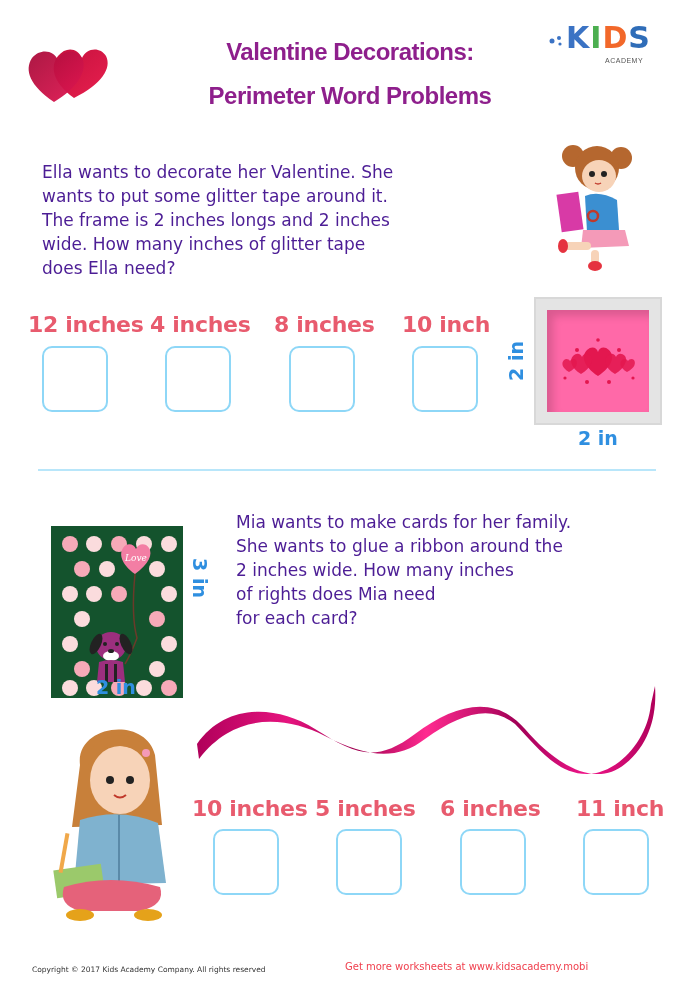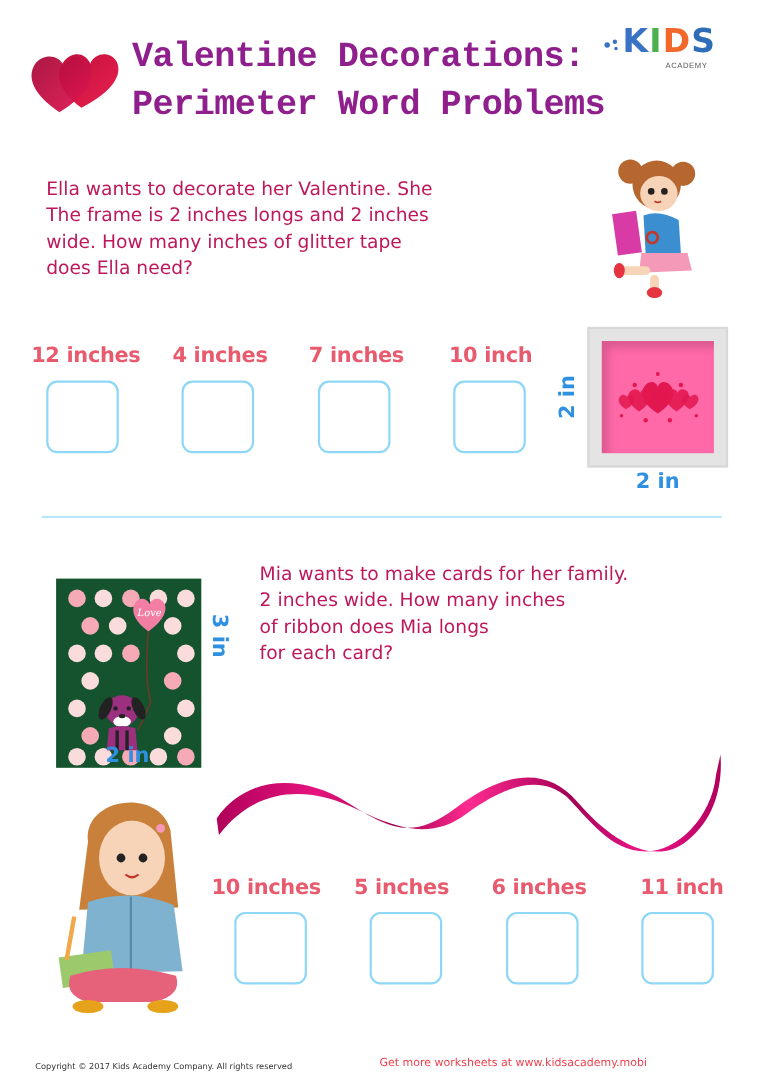--- a/index.html
+++ b/index.html
@@ -1,38 +1,38 @@
 <!DOCTYPE html>
 <html><head>
 <meta charset="utf-8">
 <style>
   html, body { margin: 0; padding: 0; background: #ffffff; }
   body { width: 700px; height: 991px; position: relative; overflow: hidden; font-family: "DejaVu Sans", sans-serif; }
   .abs { position: absolute; }
 
-  .title { left: 120px; width: 460px; text-align: left; color: #8e1f8c; font-family: Liberation Mono, monospace; font-weight: bold; font-size: 32px; line-height: 40px; letter-spacing: -0.5px; }
+  .title { left: 120px; width: 460px; text-align: center; color: #8e1f8c; font-family: Liberation Sans, sans-serif; font-weight: bold; font-size: 24px; line-height: 40px; letter-spacing: -0.5px; }
   .title1 { top: 32px; }
   .title2 { top: 76px; }
 
   .logo { left: 548px; top: 20px; width: 110px; height: 52px; }
   .logo-text { position: absolute; left: 18px; top: 0; font-family: "DejaVu Sans", sans-serif; font-weight: bold; font-size: 30px; letter-spacing: 1px; }
   .logo-k { color: #3b73c4; }
   .logo-i { color: #4caf50; }
   .logo-d { color: #f2682a; }
   .logo-s { color: #2f6db8; }
   .logo-sub { position: absolute; left: 57px; top: 37px; font-family: Liberation Sans, sans-serif; font-size: 7px; color: #555; letter-spacing: 0.5px; }
   .logo-splash { position: absolute; left: 0; top: 13px; }
 
   .hearts { left: 22px; top: 36px; }
 
-  .question { font-family: "DejaVu Sans", sans-serif; font-size: 17px; line-height: 24px; color: #be185d; }
+  .question { font-family: "DejaVu Sans", sans-serif; font-size: 17px; line-height: 24px; color: #4c1d95; }
   .q1 { left: 42px; top: 160px; width: 440px; }
   .q2 { left: 236px; top: 510px; width: 400px; }
 
-  .opt-label { font-family: "DejaVu Sans", sans-serif; font-weight: bold; font-size: 19px; color: #e85b6e; text-align: center; white-space: nowrap; letter-spacing: -0.3px; }
+  .opt-label { font-family: "DejaVu Sans", sans-serif; font-weight: bold; font-size: 22px; color: #e85b6e; text-align: center; white-space: nowrap; letter-spacing: -0.3px; }
   .box { border: 2px solid #8ed7f7; border-radius: 10px; width: 62px; height: 62px; background: #fff; }
 
   .dim { font-family: "DejaVu Sans", sans-serif; font-weight: bold; font-size: 19px; color: #2f8fe0; }
   .dim-vert { transform: rotate(90deg); transform-origin: center center; }
   .dim-vert-ccw { transform: rotate(-90deg); transform-origin: center center; }
 
   .divider { left: 38px; top: 469px; width: 618px; height: 2px; background: #b8e6fa; }
 
   .frame { left: 534px; top: 297px; width: 128px; height: 128px; background: #e4e4e4; box-shadow: inset 0 0 0 2px #d8d8d8; }
   .frame-inner { position: absolute; left: 13px; top: 13px; width: 102px; height: 102px; background: #ff69a8; box-shadow: inset 6px 6px 8px rgba(0,0,0,0.15); }
@@ -73,20 +73,21 @@
     <circle cx="12" cy="11" r="1.6" fill="#3b73c4"></circle>
   </svg>
   <div class="logo-text">
     <span class="logo-k">K</span><span class="logo-i">I</span><span class="logo-d">D</span><span class="logo-s">S</span>
   </div>
   <div class="logo-sub">ACADEMY</div>
 </div>
 
 <div class="abs question q1">
   <div>Ella wants to decorate her Valentine. She</div>
+  <div>wants to put some glitter tape around it.</div>
   <div>The frame is 2 inches longs and 2 inches</div>
   <div>wide. How many inches of glitter tape</div>
   <div>does Ella need?</div>
 </div>
 
 <div class="abs" style="left:555px; top:138px;">
   <svg width="80" height="135" viewBox="0 0 80 135">
 
     <circle cx="18" cy="18" r="11" fill="#b5672f"></circle>
     <circle cx="66" cy="20" r="11" fill="#b5672f"></circle>
@@ -107,21 +108,21 @@
 
     <rect x="8" y="104" width="28" height="8" rx="4" fill="#f7d3b8"></rect>
     <rect x="36" y="112" width="8" height="16" rx="4" fill="#f7d3b8"></rect>
     <ellipse cx="8" cy="108" rx="5" ry="7" fill="#e5333f"></ellipse>
     <ellipse cx="40" cy="128" rx="7" ry="5" fill="#e5333f"></ellipse>
   </svg>
 </div>
 
 <div class="abs opt-label" style="left:28px; top:312px; width:100px;">12 inches</div>
 <div class="abs opt-label" style="left:150px; top:312px; width:100px;">4 inches</div>
-<div class="abs opt-label" style="left:274px; top:312px; width:100px;">7 inches</div>
+<div class="abs opt-label" style="left:274px; top:312px; width:100px;">8 inches</div>
 <div class="abs opt-label" style="left:396px; top:312px; width:100px;">10 inch</div>
 
 <div class="abs box" style="left:42px; top:346px;"></div>
 <div class="abs box" style="left:165px; top:346px;"></div>
 <div class="abs box" style="left:289px; top:346px;"></div>
 <div class="abs box" style="left:412px; top:346px;"></div>
 
 <div class="abs dim dim-vert-ccw" style="left:496px; top:350px; width:40px; text-align:center;">2 in</div>
 <div class="abs frame">
   <div class="frame-inner">
@@ -185,22 +186,23 @@
     <rect x="54" y="138" width="3" height="18" fill="#222"></rect>
     <rect x="63" y="138" width="3" height="18" fill="#222"></rect>
   </svg>
   <div class="abs" style="left:71px; top:27px; width:28px; text-align:center; font-family:'DejaVu Serif', serif; font-style:italic; font-size:9px; color:#fff;">Love</div>
 </div>
 <div class="abs dim dim-vert" style="left:180px; top:567px; width:40px; text-align:center;">3 in</div>
 <div class="abs dim" style="left:96px; top:676px;">2 in</div>
 
 <div class="abs question q2">
   <div>Mia wants to make cards for her family.</div>
+  <div>She wants to glue a ribbon around the</div>
   <div>2 inches wide. How many inches</div>
-  <div>of ribbon does Mia longs</div>
+  <div>of rights does Mia need</div>
   <div>for each card?</div>
 </div>
 
 <div class="abs" style="left:195px; top:684px;">
   <svg width="465" height="105" viewBox="0 0 465 105">
     <defs>
       <linearGradient id="rg" x1="0" y1="0" x2="1" y2="0">
         <stop offset="0" stop-color="#b0005a"></stop>
         <stop offset="0.2" stop-color="#e6147f"></stop>
         <stop offset="0.35" stop-color="#9e0050"></stop>

